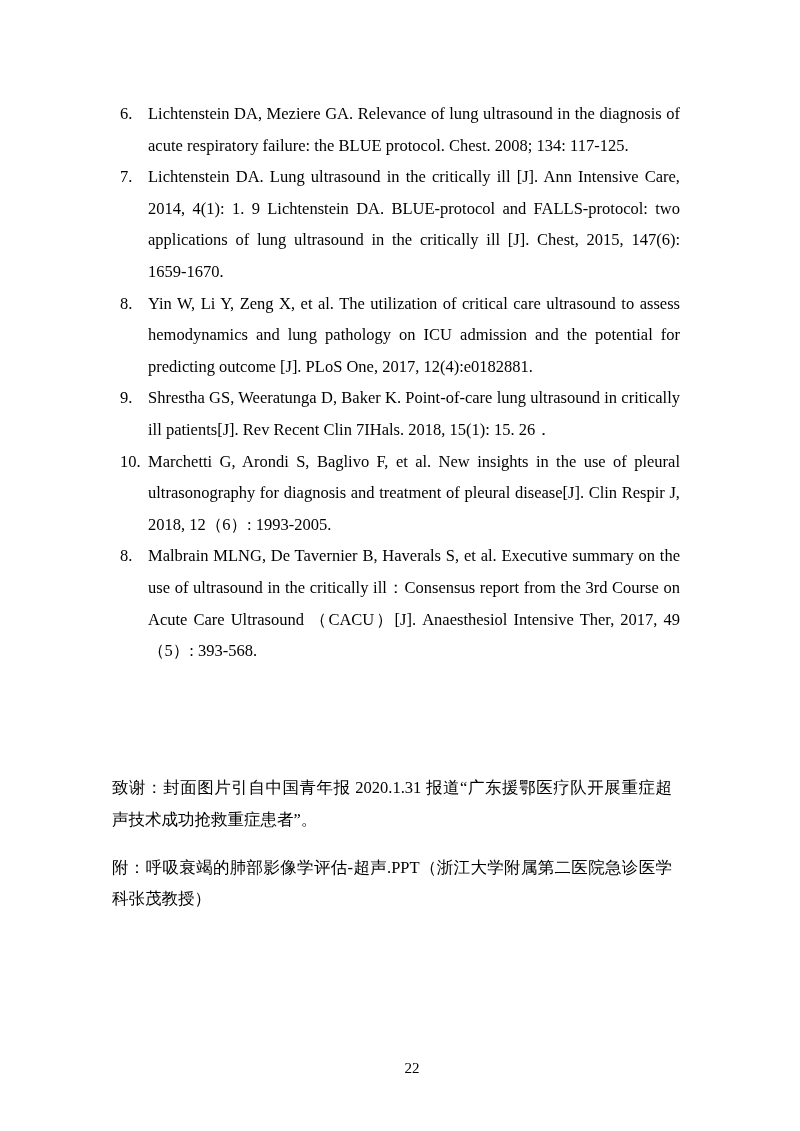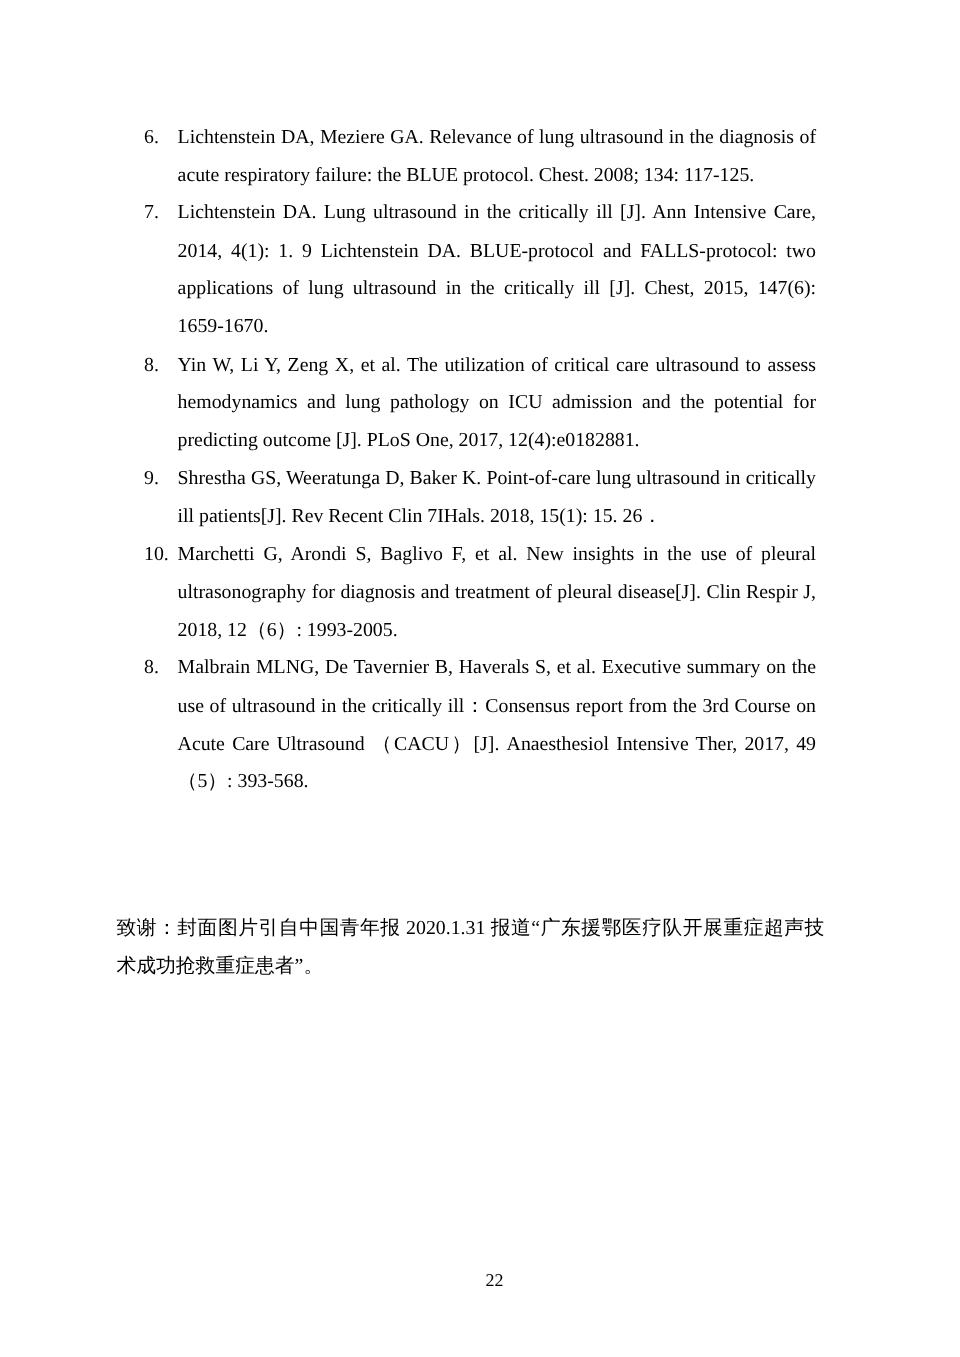--- a/index.html
+++ b/index.html
@@ -40,21 +40,21 @@
   }
   .notes {
     position: absolute;
     left: 96px;
     top: 756px;
     width: 592px;
     font-size: 16.5px;
     line-height: 31.8px;
   }
   .notes p {
-    margin: 1px;
+    margin: 16px;
     padding: 0;
     text-align: justify;
     text-justify: inter-word;
   }
   .page-number {
     position: absolute;
     left: 12px;
     top: 1059px;
     width: 100%;
     text-align: center;
@@ -89,17 +89,18 @@
       <span class="ref-text">Marchetti G, Arondi S, Baglivo F, et al. New insights in the use of pleural ultrasonography for diagnosis and treatment of pleural disease[J]. Clin Respir J, 2018, 12（6）: 1993-2005.</span>
     </li>
     <li class="ref-item">
       <span class="ref-num">8.</span>
       <span class="ref-text">Malbrain MLNG, De Tavernier B, Haverals S, et al. Executive summary on the use of ultrasound in the critically ill：Consensus report from the 3rd Course on Acute Care Ultrasound （CACU）[J]. Anaesthesiol Intensive Ther, 2017, 49（5）: 393-568.</span>
     </li>
   </ol>
 
   <div class="notes">
     <p>致谢：封面图片引自中国青年报 2020.1.31 报道“广东援鄂医疗队开展重症超声技术成功抢救重症患者”。</p>
+    <p>附：呼吸衰竭的肺部影像学评估-超声.PPT（浙江大学附属第二医院急诊医学科张茂教授）</p>
   </div>
 
   <div class="page-number">22</div>
 
 </div>
 
 </body></html>

